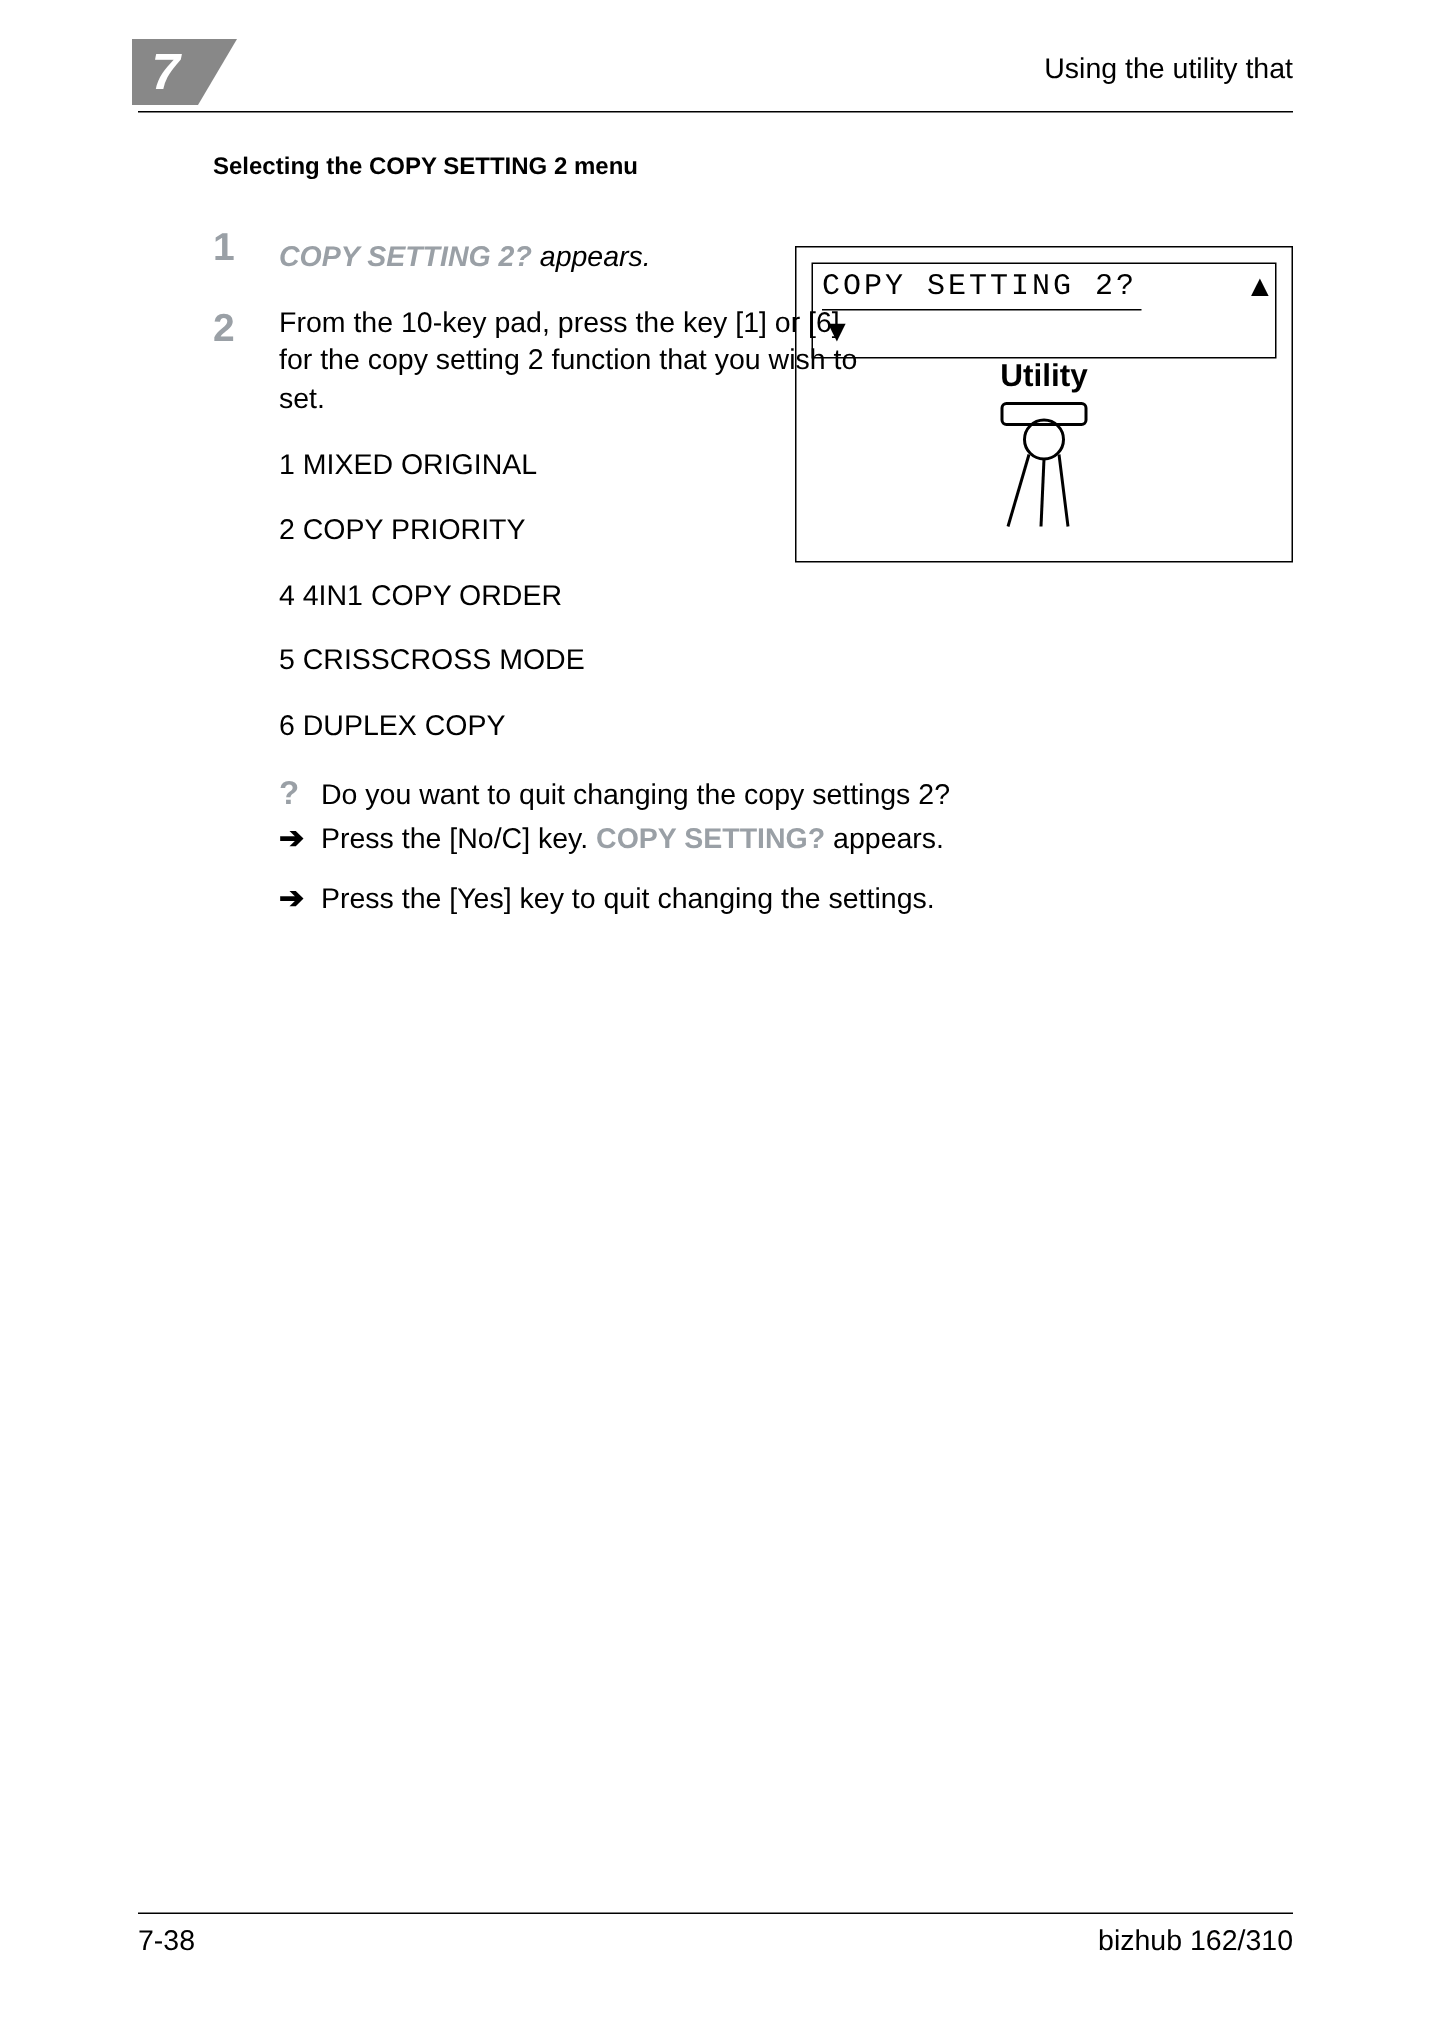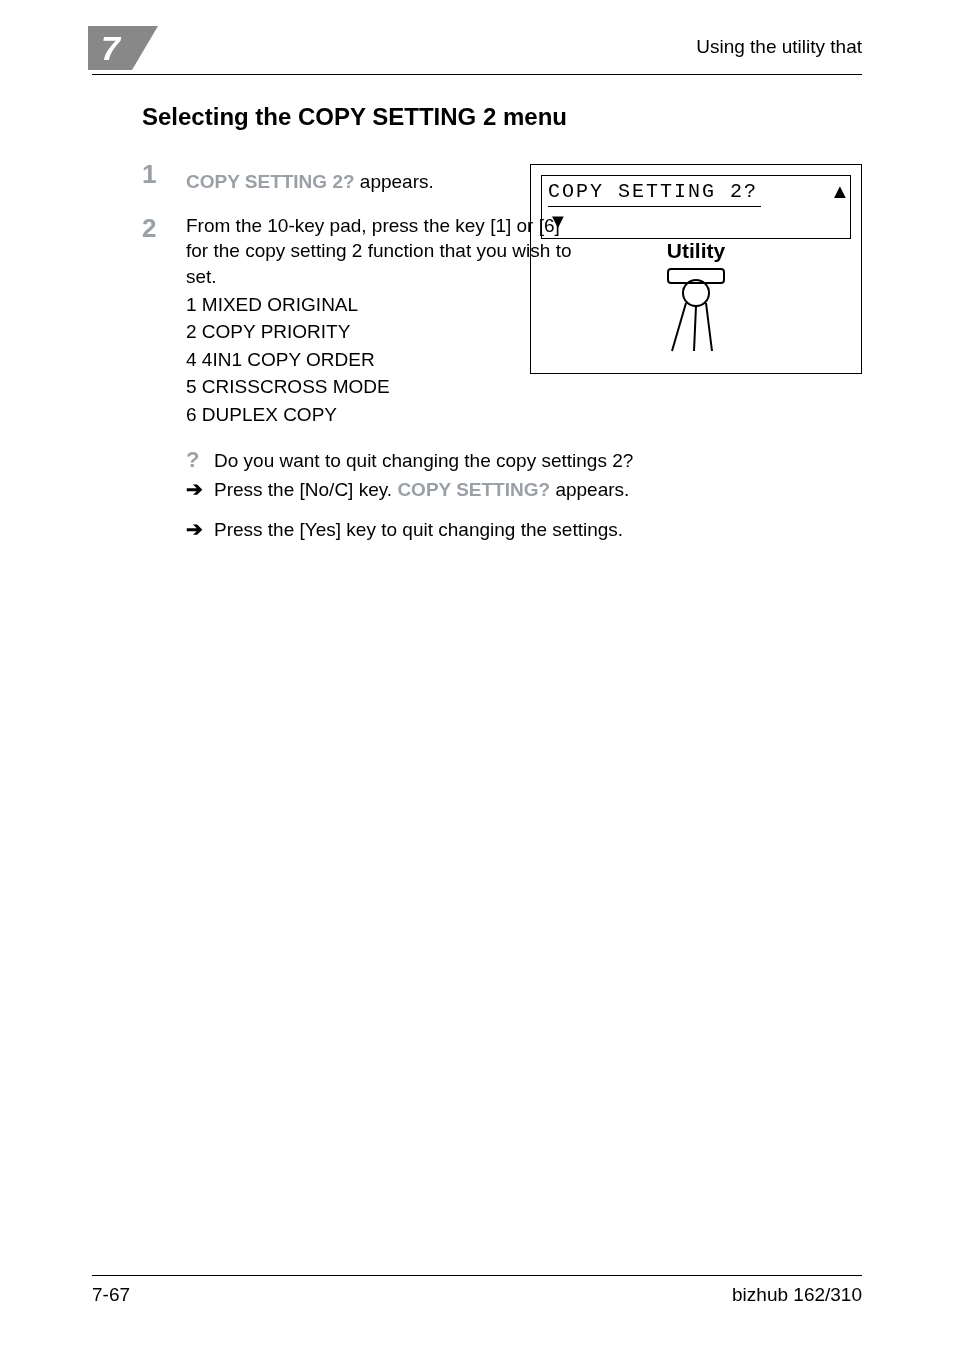--- a/index.html
+++ b/index.html
@@ -53,21 +53,21 @@
     padding-top: 10px;
   }
   .header-rule {
     border: none;
     border-top: 1.5px solid #000;
     margin: 4px 0 0 0;
     width: 100%;
   }
   .section-title {
     font-weight: 700;
-    font-size: 24px;
+    font-size: 16px;
     margin-top: 28px;
     margin-left: 50px;
   }
   .steps {
     margin-top: 28px;
     margin-left: 50px;
   }
   .step {
     display: flex;
     align-items: flex-start;
@@ -82,23 +82,24 @@
     line-height: 1;
     padding-top: 2px;
   }
   .step-body {
     font-size: 19px;
     line-height: 1.35;
     width: 400px;
   }
   .step-body .sub {
     margin-top: 10px;
+    font-style: italic;
   }
   .gray-text { color: #9aa0a6; font-weight: 700; }
-  .list-lines div { margin-top: 2px; }
+  .list-lines div { margin-top: 18px; }
   .qa-block {
     margin-left: 94px;
     margin-top: 8px;
     font-size: 19px;
     line-height: 1.55;
   }
   .qa-row {
     display: flex;
     align-items: flex-start;
   }
@@ -260,18 +261,18 @@
     </div>
     <div class="qa-row" style="margin-top:10px;">
       <div class="qa-icon"><span class="arrow">➔</span></div>
       <div>Press the [Yes] key to quit changing the settings.</div>
     </div>
   </div>
 
   <div class="footer">
     <hr class="footer-rule">
     <div class="footer-row">
-      <span>7-67</span>
+      <span>7-38</span>
       <span>bizhub 162/310</span>
     </div>
   </div>
 
 </div>
 
 </body></html>

